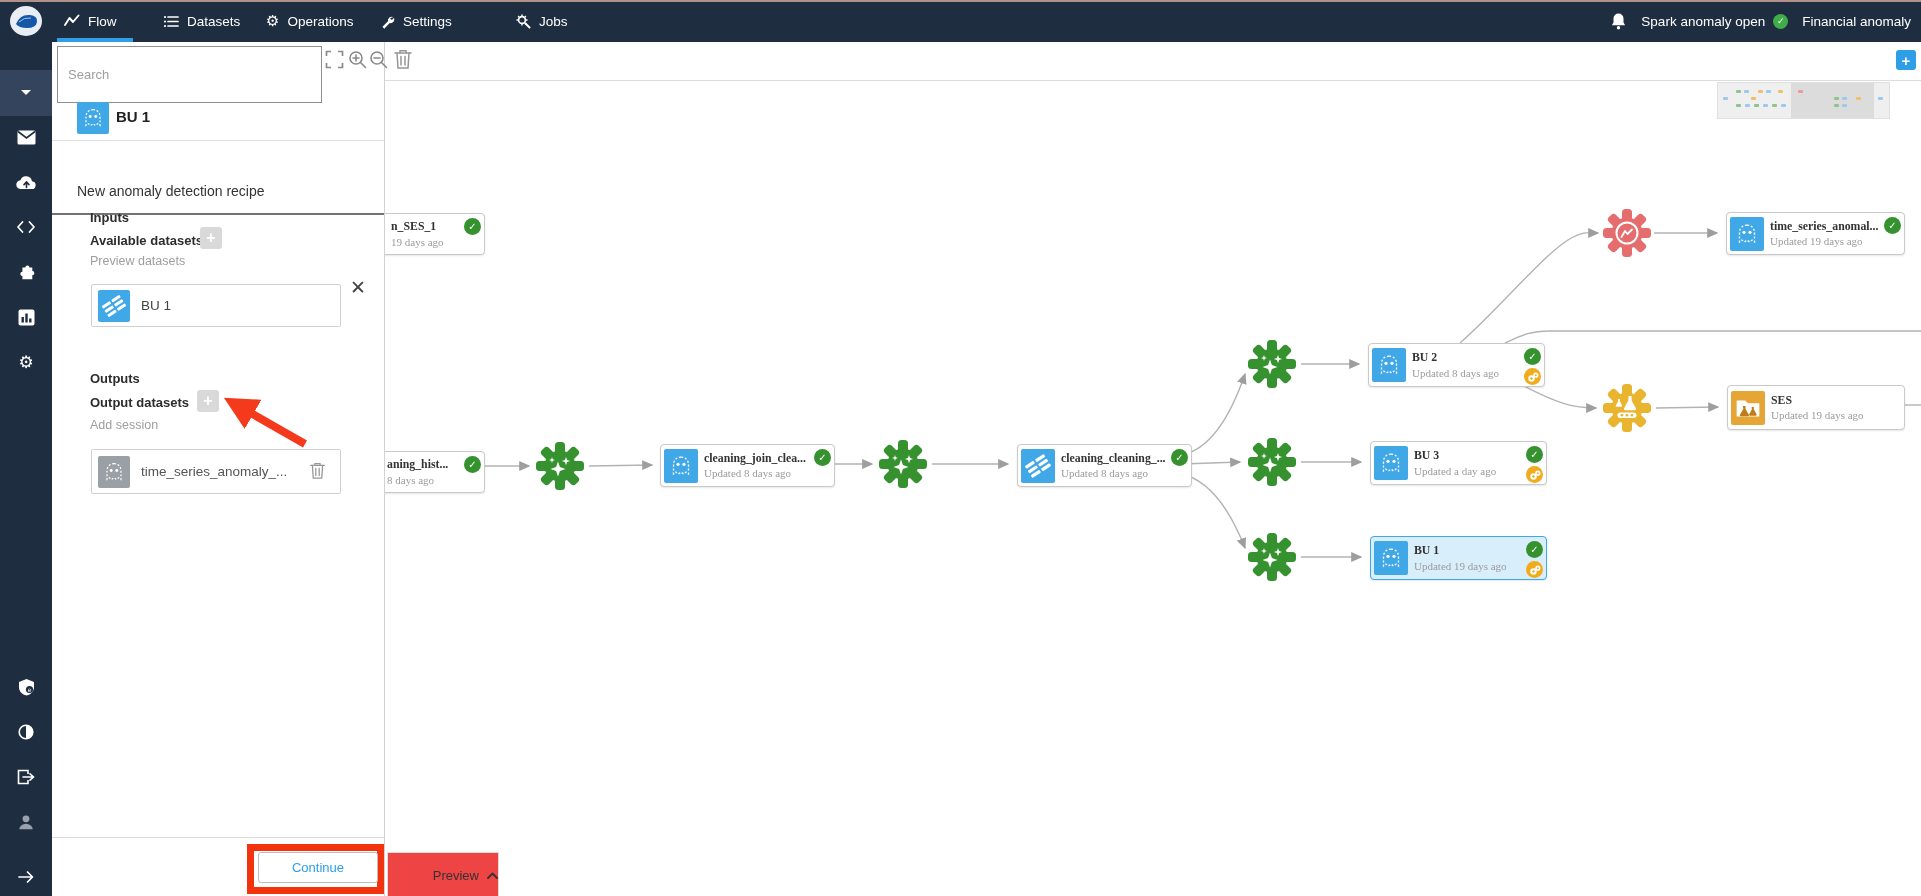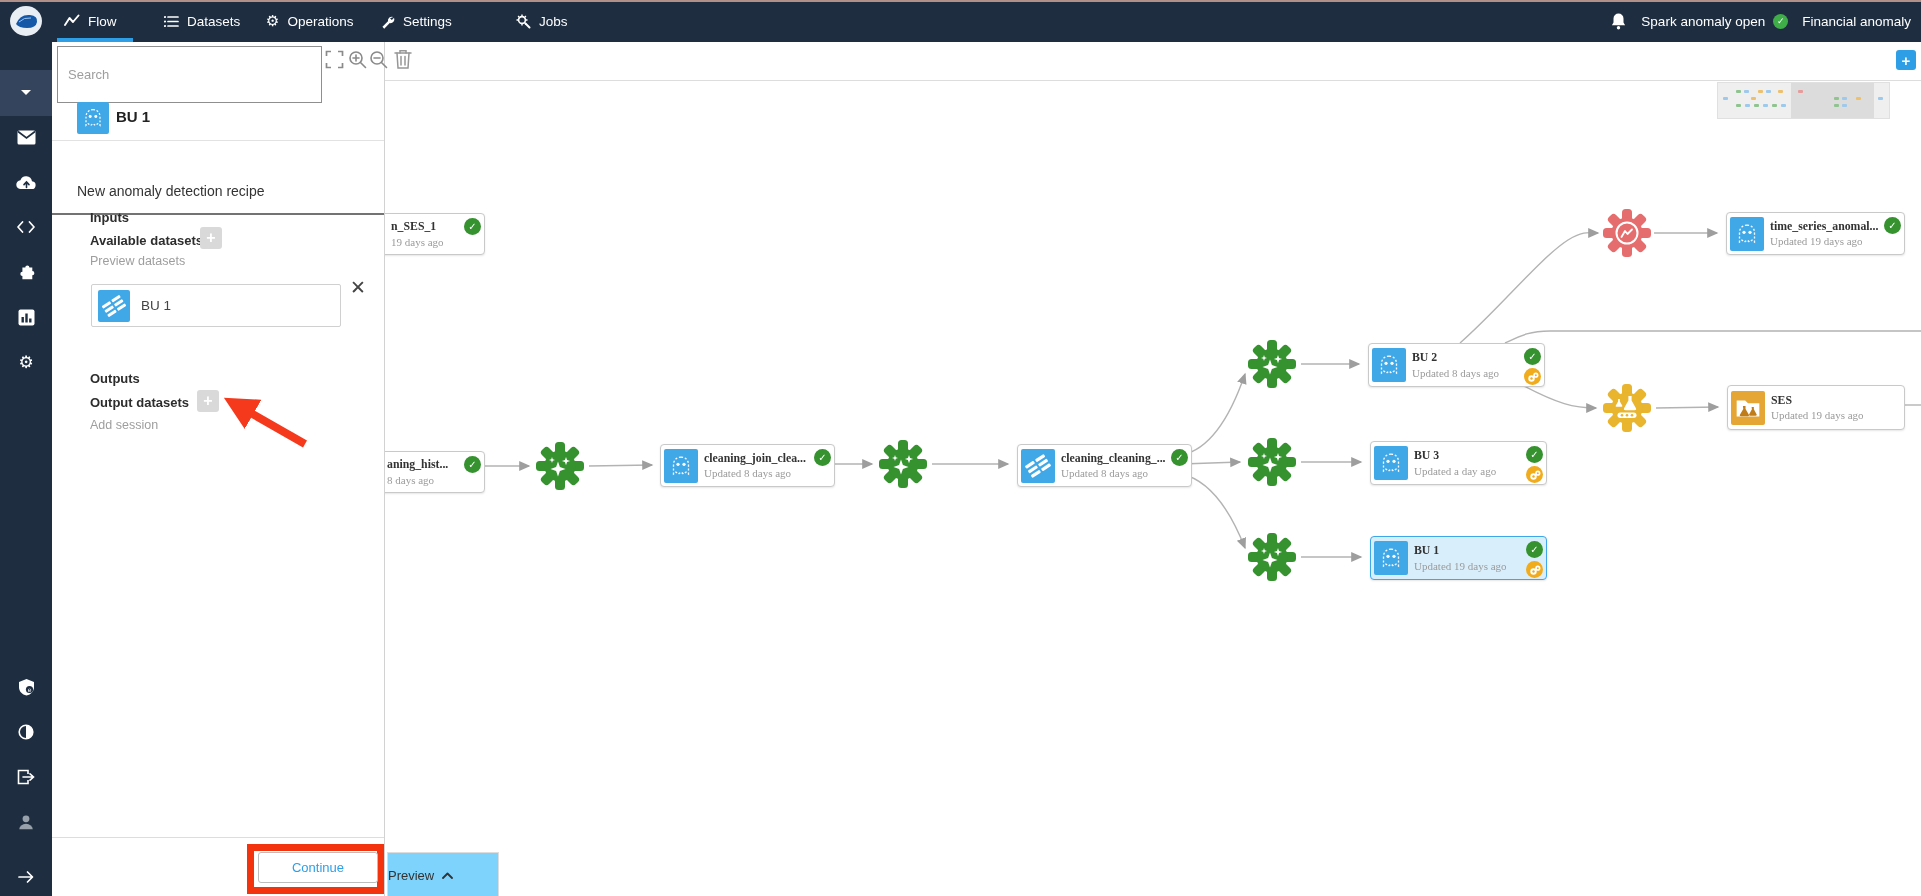--- a/index.html
+++ b/index.html
@@ -46,22 +46,22 @@
                 border-radius:3px;color:#2e9fe6;font-size:13px;font-family:inherit;cursor:pointer;}
   .annot-box{position:absolute;left:195px;top:802px;width:137px;height:50px;border:7px solid #f2330d;box-sizing:border-box;}
   
   .canvas-topline{position:absolute;left:313px;top:80px;width:1608px;border-top:1px solid #ddd;z-index:8;}
   .tool-icon{position:absolute;z-index:40;cursor:pointer;}
   .plus-blue{position:absolute;left:1896px;top:50px;width:20px;height:20px;background:#2e9fe6;border-radius:3px;
              color:#fff;font-size:15px;font-weight:700;display:flex;align-items:center;justify-content:center;z-index:40;cursor:pointer;}
   .minimap{position:absolute;left:1717px;top:82px;width:171px;height:35px;background:#efefef;border:1px solid #e0e0e0;z-index:12;}
   .mini-view{position:absolute;left:73px;top:0;width:83px;height:35px;background:#dcdcdc;}
   .mini-dot{position:absolute;width:5px;height:3px;border-radius:1px;}
-  .preview-box{position:absolute;left:387px;top:852px;width:110px;height:44px;background:#7dd3fc;border:1px solid #ddd;
-               border-bottom:none;z-index:12;display:flex;align-items:center;justify-content:flex-start;gap:8px;
+  .preview-box{position:absolute;left:387px;top:852px;width:110px;height:44px;background:#ef4444;border:1px solid #ddd;
+               border-bottom:none;z-index:12;display:flex;align-items:center;justify-content:flex-end;gap:8px;
                font-size:13px;color:#333;cursor:pointer;}
   
   .node{position:absolute;background:#fff;border:1px solid #c9c9c9;border-radius:4px;
         box-shadow:0 1px 2px rgba(0,0,0,0.10);display:flex;align-items:center;z-index:10;}
   .node.selected{background:#d9eefb;border:1.5px solid #3da7ea;}
   .nicon{width:34px;height:34px;border-radius:2px;margin-left:3px;flex:none;display:flex;align-items:center;justify-content:center;}
   .nicon.blue{background:#41a8e8;}
   .nicon.orange{background:#e5a636;}
   .ntext{padding:0 6px;line-height:1.3;overflow:hidden;font-family:Liberation Serif, serif;}
   .nname{font-size:11.8px;color:#333;font-weight:600;white-space:nowrap;}
@@ -559,20 +559,33 @@
         </svg>
     </div>
     <span class="card-name">BU 1</span>
   </div>
 
   <div class="sec-label" style="top:329px">Outputs</div>
   <div class="sec-label" style="top:353px">Output datasets</div>
   <div class="plus-btn" style="left:145px;top:348px">+</div>
   <div class="hint" style="top:376px">Add session</div>
 
+  <div class="ds-card" style="top:407px;height:43px">
+    <div class="sq-icon" style="background:#9aa0a6">
+      <svg width="28" height="28">
+          <use href="#sym-ghost"></use>
+        </svg>
+    </div>
+    <span class="card-name" style="color:#555">time_series_anomaly_...</span>
+    <span class="abs" style="right:14px;top:11px">
+      <svg width="17" height="19">
+          <use href="#sym-trash"></use>
+        </svg>
+    </span>
+  </div>
 
   <svg class="abs" style="left:153px;top:346px;pointer-events:none" width="110" height="62" viewBox="0 0 110 62">
     <defs>
       <marker id="redhead" markerUnits="strokeWidth" markerWidth="4.2" markerHeight="4.2" refX="2.6" refY="2.1" orient="auto">
         <path d="M0,0 L4.2,2.1 L0,4.2 Z" fill="#f5391c"></path>
       </marker>
     </defs>
     <path d="M100,56 L30,16" stroke="#f5391c" stroke-width="8" marker-end="url(#redhead)"></path>
   </svg>
 

